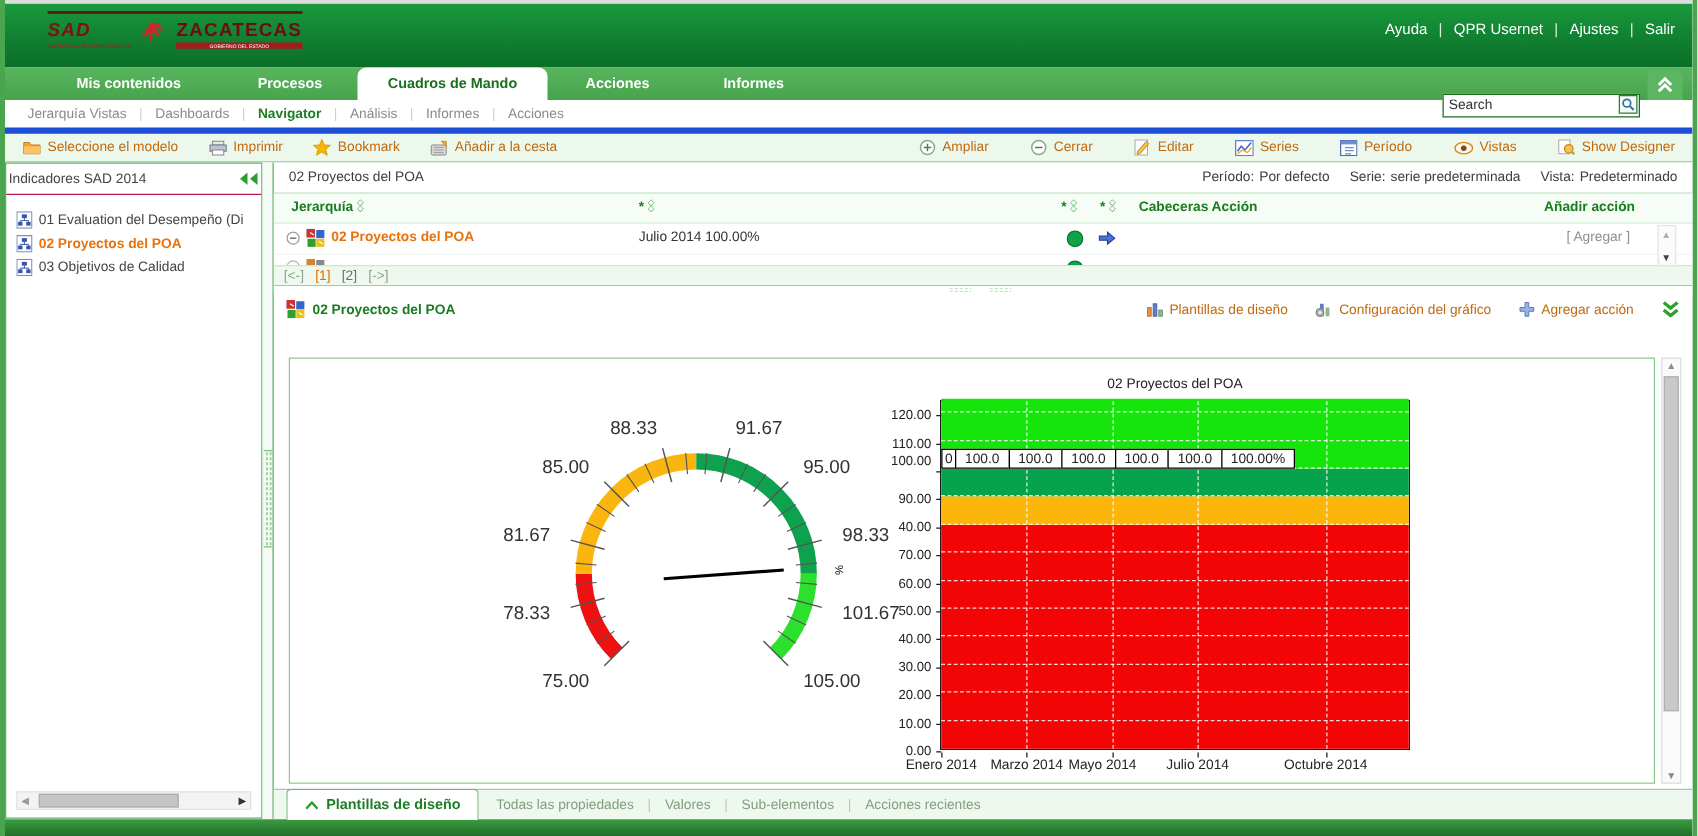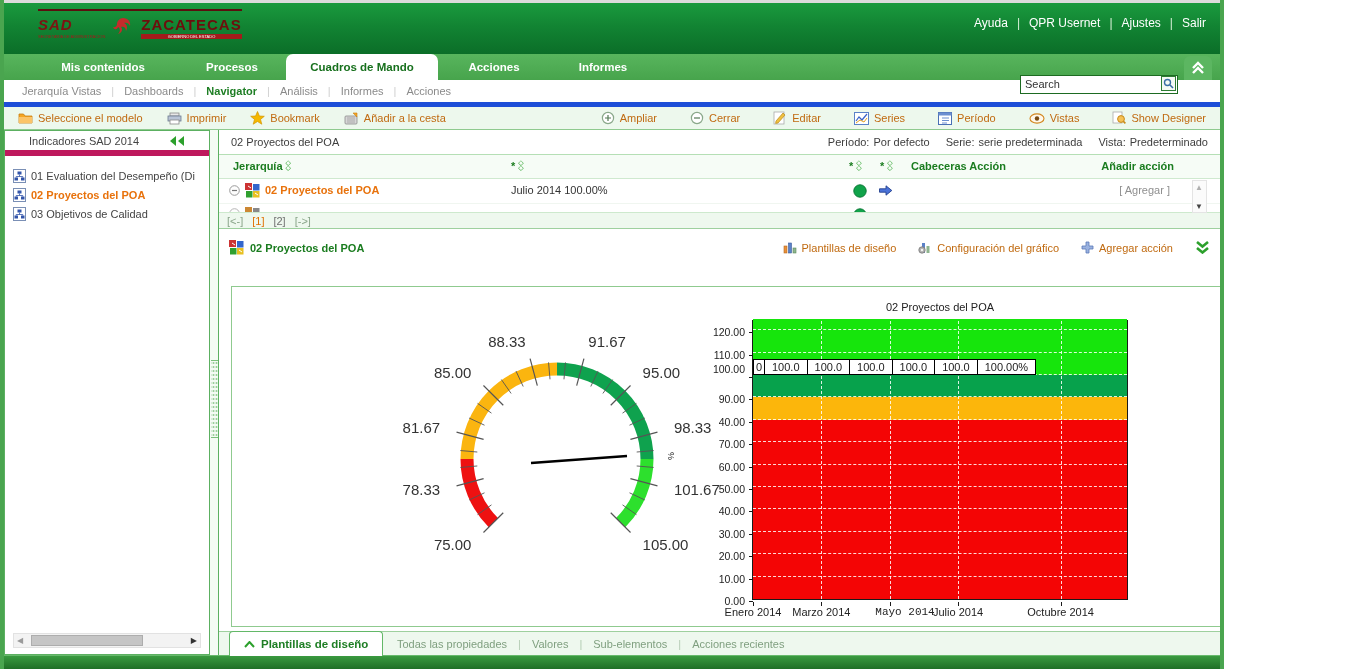--- a/index.html
+++ b/index.html
@@ -1,18 +1,18 @@
 <!DOCTYPE html>
 <html><head>
 <meta charset="utf-8">
 <style>
   * { margin:0; padding:0; box-sizing:border-box; }
   html,body { width:1358px; height:669px; font-family:"Liberation Sans",sans-serif; background:#fff; }
   .abs { position:absolute; }
-  .page { position:relative; width:1224px; height:669px; overflow:hidden; background:#fff;
+  .page { position:relative; width:1358px; height:669px; overflow:hidden; background:#fff;
           border-left:4px solid #4aa54f; border-right:4px solid #4aa54f; }
   
   .topedge { height:3px; background:#dcdcdc; }
   .topbar { position:relative; height:51px;
             background:linear-gradient(180deg,#1a9a3e 0%,#128433 45%,#0c literal 100%);
             background:linear-gradient(180deg,#1a9a3e 0%,#128433 45%,#0b6e28 100%); }
   .logo { position:absolute; left:34px; top:6px; display:flex; align-items:center; gap:6px;
           border-top:2px solid #5a0f0f; padding-top:4px; }
   .logo .sad { font-size:15px; font-weight:bold; font-style:italic; color:#7e1212; letter-spacing:1px; }
   .logo .sadsub { font-size:4px; color:#a31b1b; display:block; }
@@ -41,21 +41,21 @@
   .subnav .sep { color:#cfcfcf; }
   
   .toolbar { height:28px; background:#edf8ed; border-top:5px solid #1d4ed8; border-bottom:1px solid #8fca8f;
              display:flex; align-items:center; padding:0 14px; font-size:11px; color:#c06a10; }
   .tbgroup { display:flex; gap:24px; align-items:center; }
   .tbgroup.right { margin-left:auto; gap:33px; }
   .tbitem { display:flex; align-items:center; gap:5px; cursor:pointer; white-space:nowrap; }
   
   .content { position:relative; height:525px; background:#fff; }
   .sidebar { position:absolute; left:0; top:0; bottom:0; width:206px; border:1px solid #5cb061; background:#fff; }
-  .side-head { height:25px; border-bottom:6px solid #be185d; display:flex; align-items:center; padding:0 24px;
+  .side-head { height:25px; border-bottom:1px solid #be185d; display:flex; align-items:center; padding:0 2px;
                font-size:11px; color:#444; }
   .side-collapse { margin-left:auto; color:#2ca02c; font-size:11px; letter-spacing:-3px; cursor:pointer; }
   .tree { padding:10px 4px 0 8px; }
   .tree-item { display:flex; align-items:center; gap:5px; height:19px; font-size:11px; color:#444;
                white-space:nowrap; overflow:hidden; cursor:pointer; }
   .tree-item.selected { color:#e8720c; font-weight:bold; }
   .side-hscroll { position:absolute; bottom:6px; left:8px; right:8px; height:15px; background:#f3f3f3;
                   border:1px solid #e2e2e2; }
   .side-hscroll .thumb { position:absolute; left:17px; top:1px; width:112px; height:11px; background:#c5c5c5; border:1px solid #adadad; }
   .sarr { position:absolute; top:2px; font-size:8px; color:#9a9a9a; cursor:pointer; }
@@ -593,21 +593,21 @@
               <div class="ymark" style="top: 33.6px;"></div>
               <div class="hgrid" style="bottom: 268.8px;"></div>
               <div class="ytick" style="top: 5.2px;">120.00</div>
               <div class="ymark" style="top: 11.2px;"></div>
               <div class="xlab" style="left: 0px;">Enero 2014</div>
               <div class="xmark" style="left: 0px;"></div>
               <div class="vgrid" style="left: 68.3636px;"></div>
               <div class="xlab" style="left: 68.3636px;">Marzo 2014</div>
               <div class="xmark" style="left: 68.3636px;"></div>
               <div class="vgrid" style="left: 136.727px;"></div>
-              <div class="xlab" style="left: 152px; font-family: Liberation Mono, monospace;">Mayo 2014</div>
+              <div class="xlab" style="left: 129px;">Mayo 2014</div>
               <div class="xmark" style="left: 136.727px;"></div>
               <div class="vgrid" style="left: 205.091px;"></div>
               <div class="xlab" style="left: 205.091px;">Julio 2014</div>
               <div class="xmark" style="left: 205.091px;"></div>
               <div class="vgrid" style="left: 307.636px;"></div>
               <div class="xlab" style="left: 307.636px;">Octubre 2014</div>
               <div class="xmark" style="left: 307.636px;"></div>
               <div class="ylabel">%</div>
               <div class="vlabels" style="bottom: 224px;">
                 <div class="vlab first">0</div>

